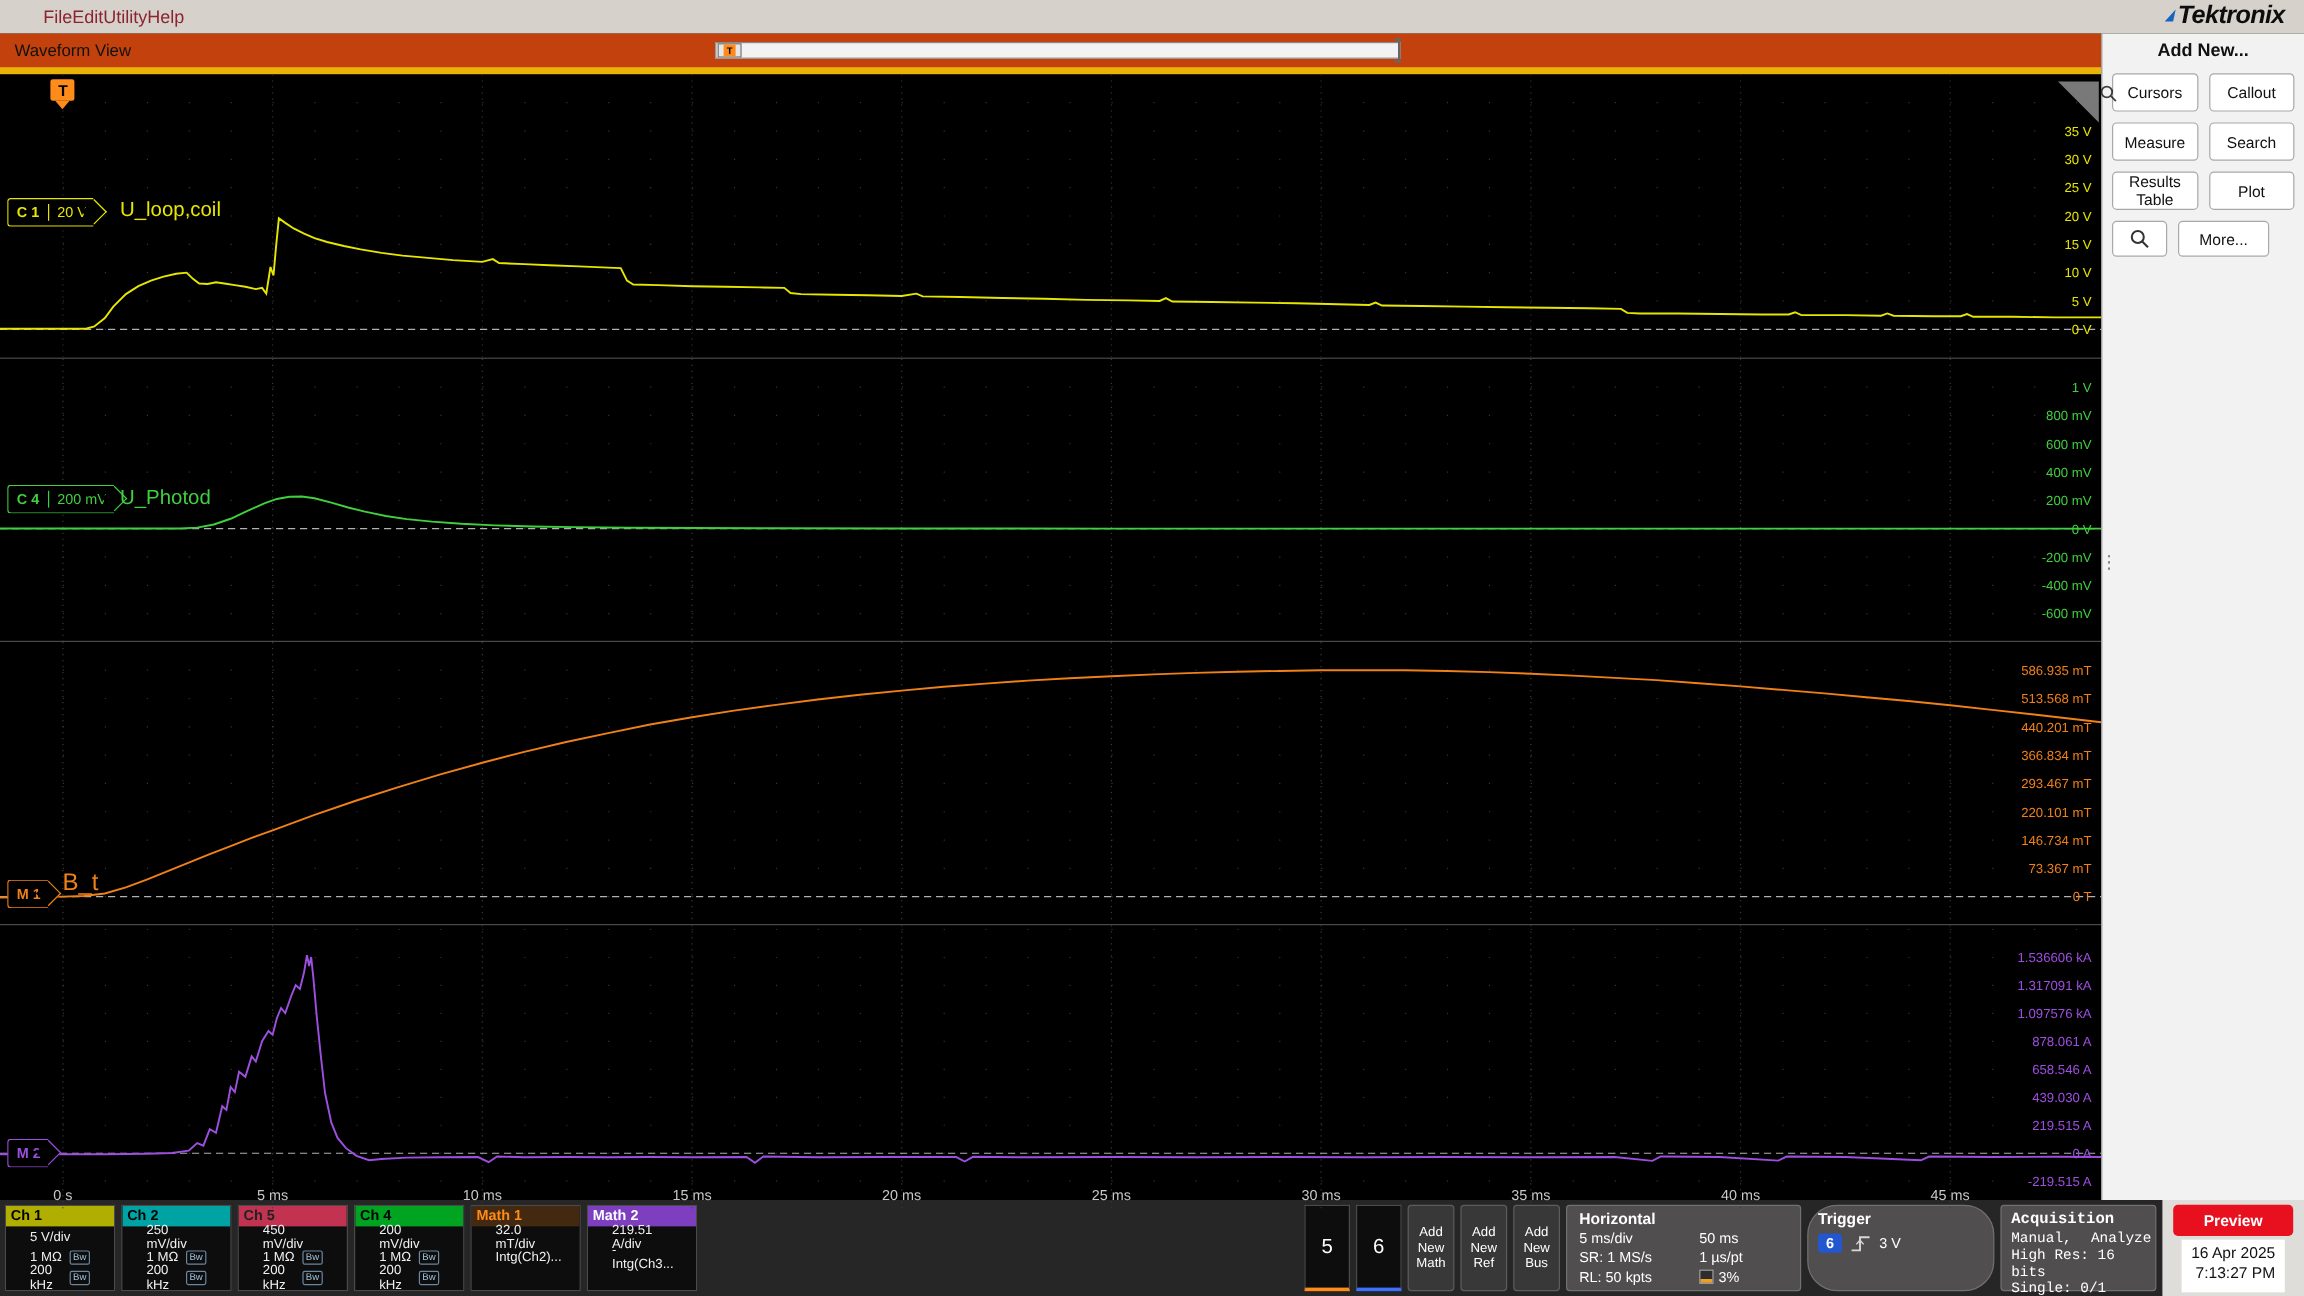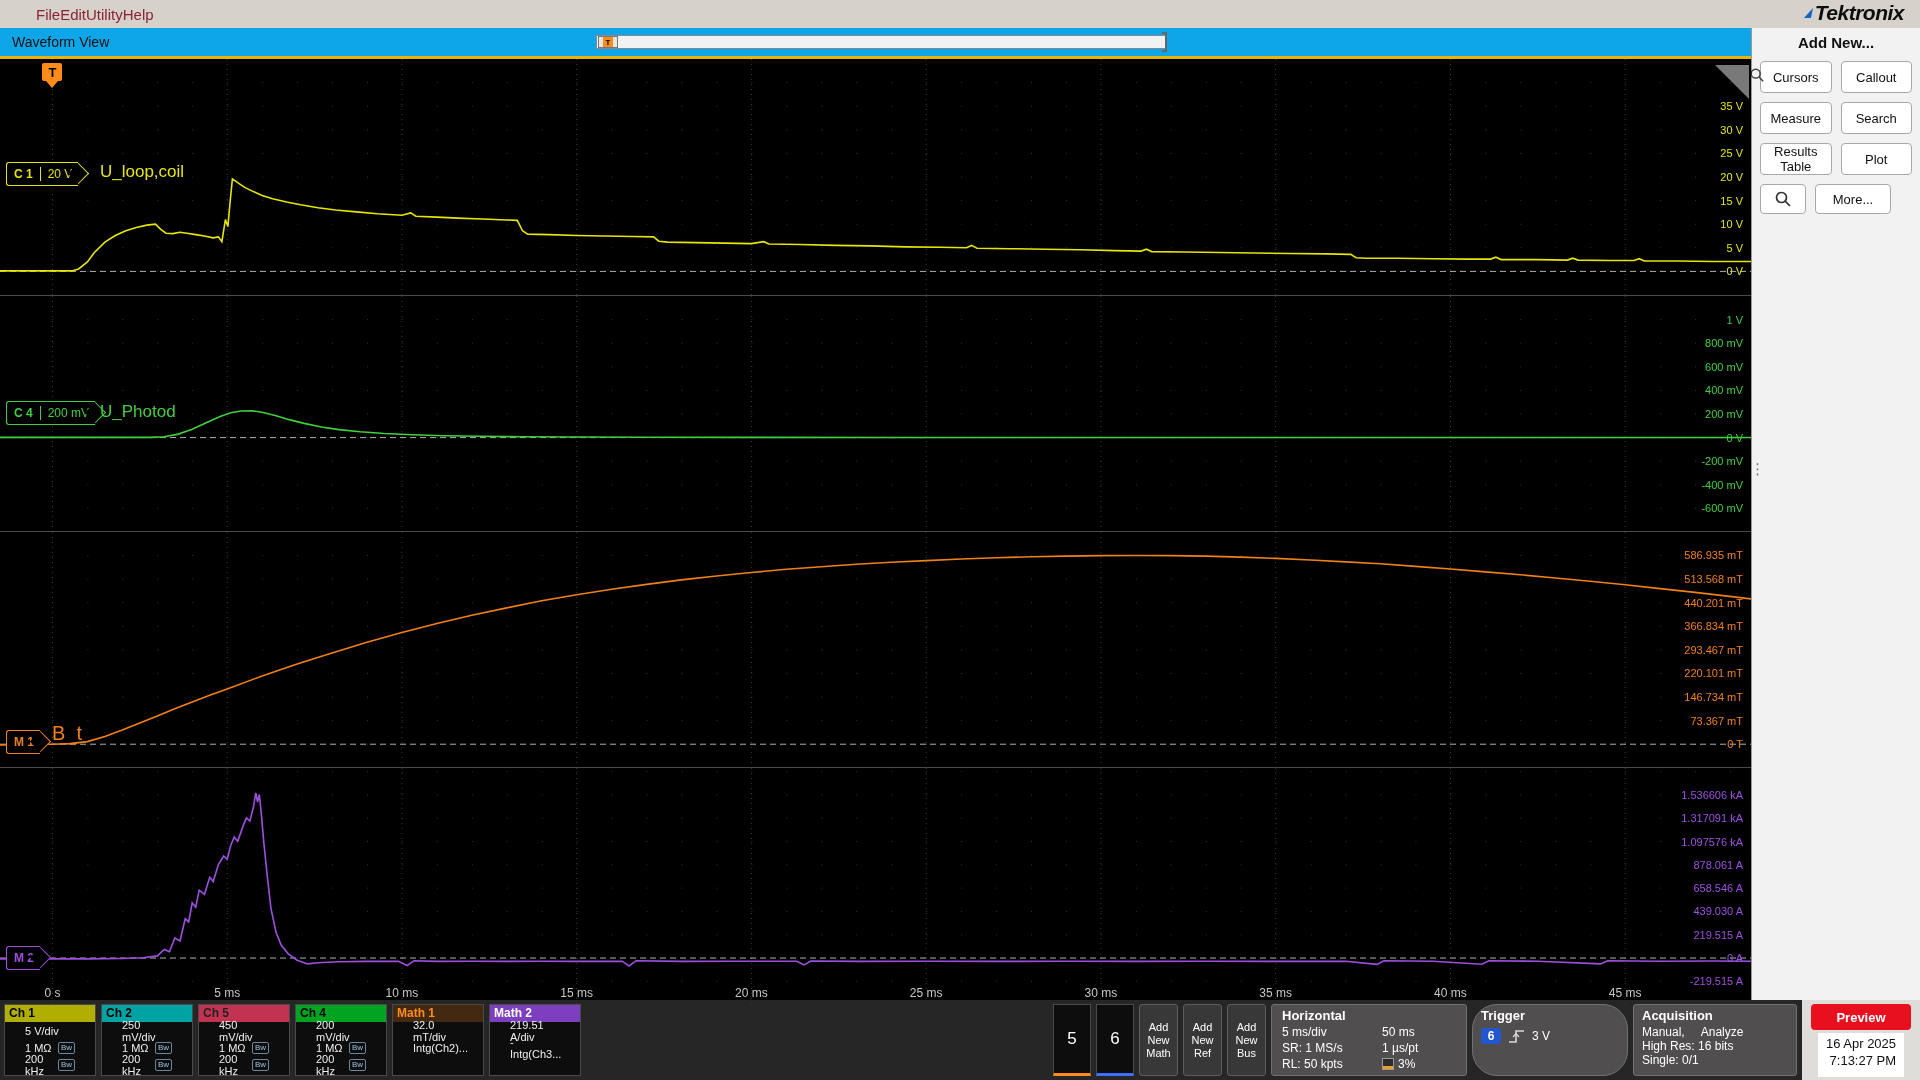--- a/index.html
+++ b/index.html
@@ -9,21 +9,21 @@
   
   .menubar{height:28px;background:#d6d2cb;display:flex;align-items:center;position:relative;flex:0 0 auto;}
   .menubar-items{display:flex;padding-left:36px;}
   .menu-item{color:#8b2430;font-size:15px;cursor:default;}
   .brand{position:absolute;right:16px;top:1px;font-weight:bold;font-style:italic;font-size:21px;color:#0d0d0d;letter-spacing:-0.5px;display:flex;align-items:center;}
   .brand-accent{width:0;height:0;border-left:7px solid transparent;border-bottom:10px solid #1565c0;margin-right:3px;transform:skewX(-12deg);}
 
   
   .main{flex:1;display:flex;min-height:0;}
   .plotcol{width:1751px;display:flex;flex-direction:column;background:#000;}
-  .titlebar{height:28px;background:#0ea5e9;border-bottom:3px solid #eab308;position:relative;display:flex;align-items:center;flex:0 0 auto;}
+  .titlebar{height:28px;background:#c2410c;border-bottom:6px solid #eab308;position:relative;display:flex;align-items:center;flex:0 0 auto;}
   .title{font-size:14px;color:#111;margin-left:12px;}
   .posbar{position:absolute;left:596px;top:7px;width:571px;height:14px;border:1px solid #8a8a8a;background:#f2f2f2;display:flex;align-items:center;box-sizing:border-box;}
   .posbar::after{content:"";position:absolute;right:-1px;top:-4px;width:5px;height:20px;border-right:2px solid #666;border-top:2px solid #666;border-bottom:2px solid #666;box-sizing:border-box;}
   .posbar-handle{width:20px;height:12px;margin-left:1px;border:1px solid #777;background:#e6e6e6;display:flex;align-items:center;justify-content:center;box-sizing:border-box;}
   .posbar-t{width:10px;height:10px;background:#ff8c1a;color:#000;font-size:8px;font-weight:bold;display:flex;align-items:center;justify-content:center;}
 
   .plot{flex:1;position:relative;background:#000;min-height:0;}
   .slice{position:relative;height:236px;border-top:1px solid #4a4a4a;box-sizing:border-box;}
   .slice:first-child{border-top:none;}
   .slice svg{position:absolute;left:0;top:0;}
@@ -62,21 +62,21 @@
   .addbtn{width:39px;background:#383838;border:1px solid #5d5d5d;border-radius:3px;color:#fff;font-size:11px;line-height:13px;display:flex;flex-direction:column;align-items:center;justify-content:center;box-sizing:border-box;}
   .panel{background:#504e4e;border:1px solid #717171;border-radius:3px;padding:3px 8px;color:#fff;font-size:12px;box-sizing:border-box;}
   .panel-title{font-weight:bold;font-size:13px;margin-bottom:2px;}
   .hpanel{width:196px;padding-left:10px;}
   .hgrid{display:grid;grid-template-columns:100px auto;row-gap:2px;}
   .gauge-cell{display:flex;align-items:center;gap:4px;}
   .gauge-icon{width:10px;height:10px;border:1px solid #999;background:linear-gradient(to top,#f0a020 35%,#2d2d2d 35%);display:inline-block;}
   .tpanel{width:156px;border-radius:25px;}
   .trigrow{display:flex;align-items:center;gap:7px;margin-top:5px;}
   .trig-badge{width:20px;height:16px;background:#2257d0;color:#fff;border-radius:3px;font-size:12px;font-weight:bold;display:flex;align-items:center;justify-content:center;}
-  .apanel{width:164px;}
+  .apanel{width:130px;font-family:Liberation Mono, monospace;}
   .arow1{display:flex;gap:16px;}
   .right-light{width:118px;background:#dfddda;margin:-4px 0;padding:4px 4px 3px;display:flex;flex-direction:column;gap:3px;box-sizing:border-box;align-items:center;}
   .preview-btn{background:#e8101f;color:#fff;border:none;border-radius:4px;font-size:13px;font-weight:bold;height:26px;width:100px;margin:0 auto;cursor:default;}
   .datetime{background:#fff;flex:1;text-align:right;padding:2px 8px;font-size:13px;color:#111;line-height:17px;}
 </style>
 </head>
 <body>
 
 <div class="app">
 

